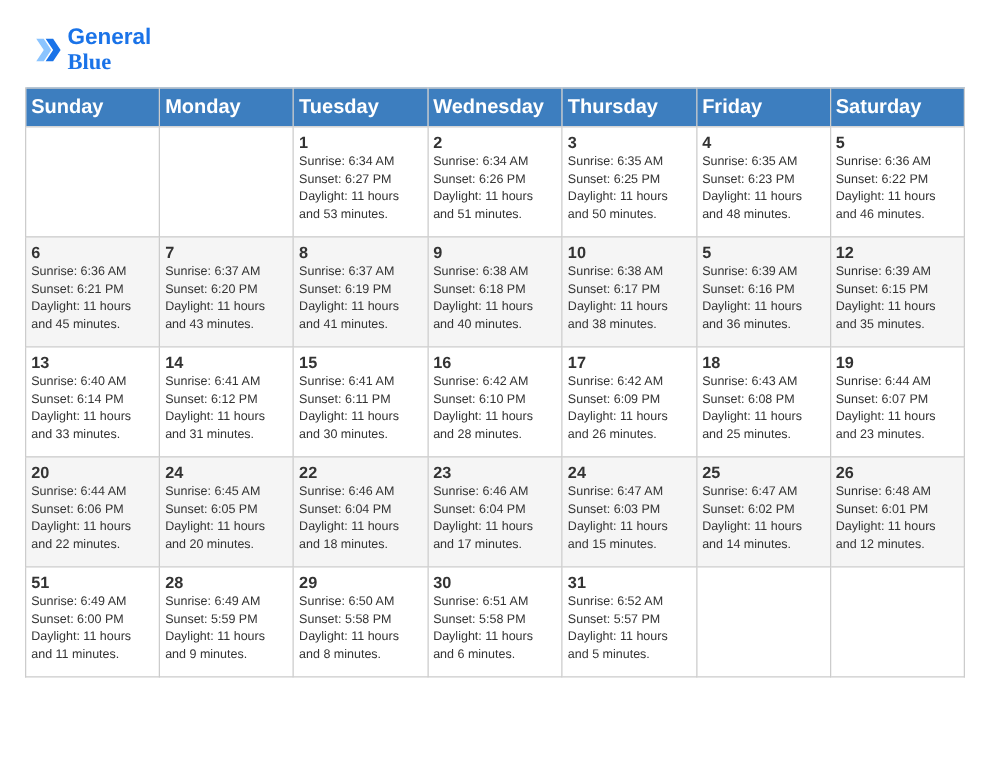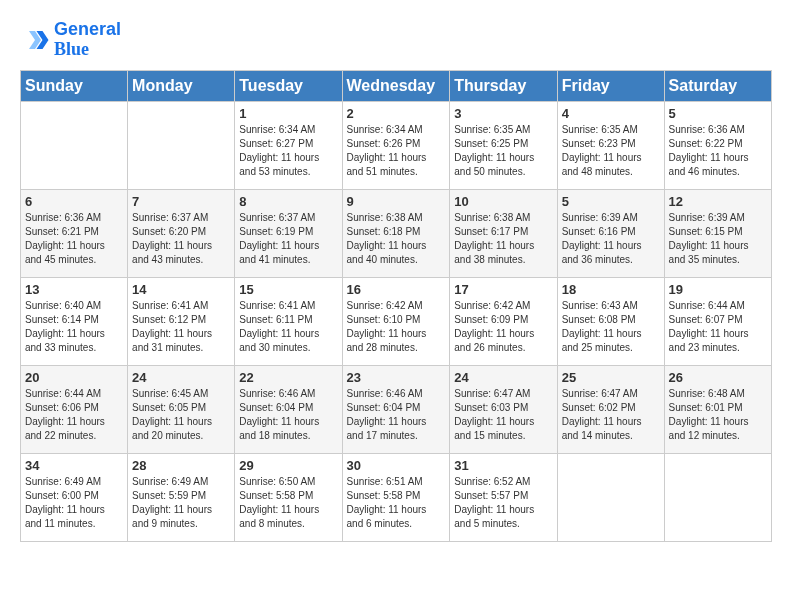--- a/index.html
+++ b/index.html
@@ -282,21 +282,21 @@
         </td>
         <td>
           <div class="day-num">26</div>
           <div class="day-info" style="white-space: pre-line;">Sunrise: 6:48 AM
 Sunset: 6:01 PM
 Daylight: 11 hours and 12 minutes.</div>
         </td>
       </tr>
       <tr>
         <td>
-          <div class="day-num">34</div>
+          <div class="day-num">51</div>
           <div class="day-info" style="white-space: pre-line;">Sunrise: 6:49 AM
 Sunset: 6:00 PM
 Daylight: 11 hours and 11 minutes.</div>
         </td>
         <td>
           <div class="day-num">28</div>
           <div class="day-info" style="white-space: pre-line;">Sunrise: 6:49 AM
 Sunset: 5:59 PM
 Daylight: 11 hours and 9 minutes.</div>
         </td>

